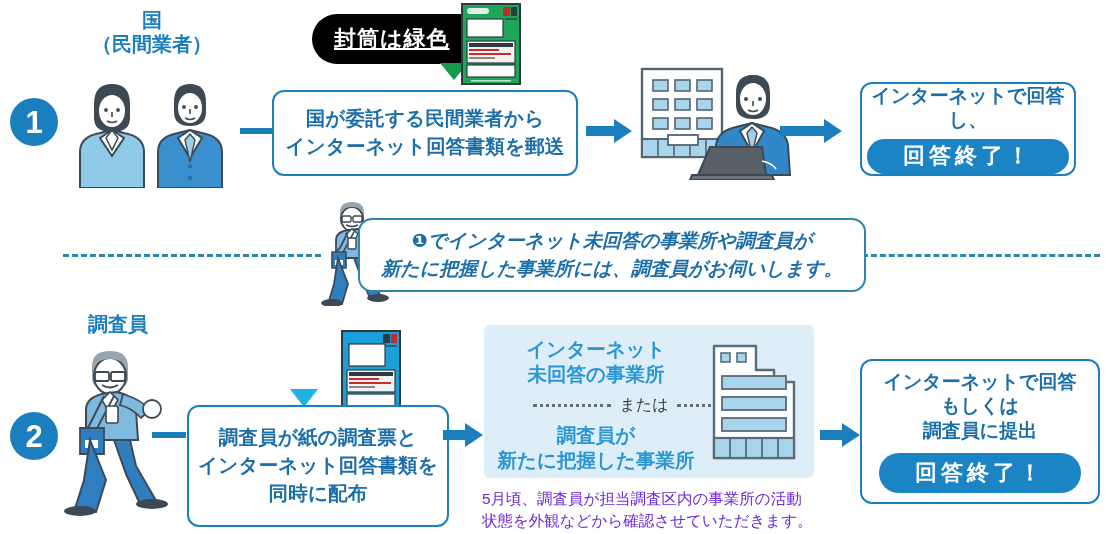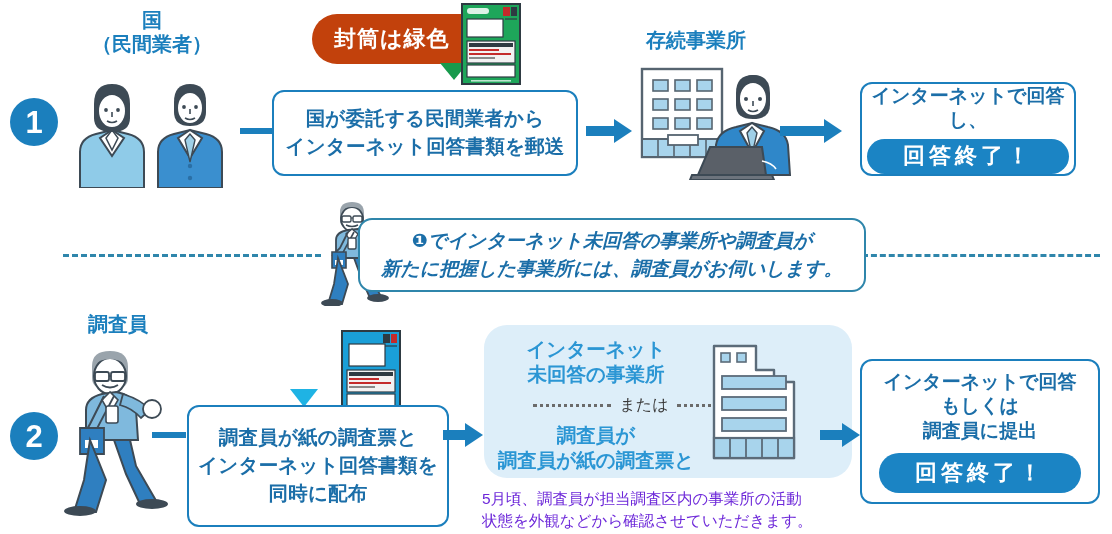--- a/index.html
+++ b/index.html
@@ -202,21 +202,21 @@
       <path d="M104 24 Q104 6 120 6 Q136 6 136 24 L136 34 Q136 48 120 48 Q104 48 104 34 Z" fill="#3d4a55"></path>
       <ellipse cx="120" cy="30" rx="13" ry="16" fill="#ffffff" stroke="#3d4a55" stroke-width="2"></ellipse>
       <path d="M106 20 Q110 7 120 7 Q131 7 134 20 Q128 13 120 13 Q111 13 106 20 Z" fill="#3d4a55"></path>
       <circle cx="114" cy="29" r="1.9" fill="#3d4a55"></circle>
       <circle cx="126" cy="29" r="1.9" fill="#3d4a55"></circle>
       <path d="M120 31 L120 36" stroke="#3d4a55" stroke-width="1.6" fill="none"></path>
       <path d="M115 40 Q120 43 125 40" stroke="#3d4a55" stroke-width="1.6" fill="none"></path>
     </svg>
   </div>
 
-  <div class="abs env-pill" style="left:312px; top:14px; width:176px; height:50px; background:#c2410c;">
+  <div class="abs env-pill" style="left:312px; top:14px; width:176px; height:50px; background:#000000;text-decoration:underline;">
     <span>封筒は緑色</span>
   </div>
   <div class="abs pill-tail" style="left:440px; top:63px; border-top:17px solid #179a4c;"></div>
 
   <div class="abs" style="left:461px; top:3px;">
     <svg width="60" height="82" viewBox="0 0 60 82">
       <rect x="1" y="1" width="58" height="80" fill="#1ea65a" stroke="#2e3a42" stroke-width="2"></rect>
       <rect x="6" y="5" width="22" height="6" rx="3" fill="#ffffff" opacity="0.85"></rect>
       <rect x="42" y="4" width="7" height="9" fill="#c42b2b"></rect>
       <rect x="50" y="4" width="6" height="9" fill="#2e3a42"></rect>
@@ -239,21 +239,20 @@
 インターネット回答書類を郵送</div>
   </div>
 
   <div class="abs" style="left:586px; top:118px;">
     <svg width="46" height="26" viewBox="0 0 46 26">
       <rect x="0" y="8" width="30" height="10" fill="#1b7fbd"></rect>
       <path d="M28 1 L46 13 L28 25 Z" fill="#1b7fbd"></path>
     </svg>
   </div>
 
-  <div class="abs caption" style="left:608px; top:28px; width:176px;">存続事業所</div>
 
   <div class="abs" style="left:636px; top:65px;">
     <svg width="180" height="115" viewBox="0 0 180 115">
       <rect x="6" y="4" width="80" height="88" fill="#ffffff" stroke="#566470" stroke-width="2.4"></rect>
       <rect x="17" y="15" width="15" height="11" fill="#a8d4ec" stroke="#566470" stroke-width="1.6"></rect>
       <rect x="39" y="15" width="15" height="11" fill="#a8d4ec" stroke="#566470" stroke-width="1.6"></rect>
       <rect x="61" y="15" width="15" height="11" fill="#a8d4ec" stroke="#566470" stroke-width="1.6"></rect>
       <rect x="17" y="34" width="15" height="11" fill="#a8d4ec" stroke="#566470" stroke-width="1.6"></rect>
       <rect x="39" y="34" width="15" height="11" fill="#a8d4ec" stroke="#566470" stroke-width="1.6"></rect>
       <rect x="61" y="34" width="15" height="11" fill="#a8d4ec" stroke="#566470" stroke-width="1.6"></rect>
@@ -386,30 +385,30 @@
 同時に配布</div>
   </div>
 
   <div class="abs" style="left:443px; top:422px;">
     <svg width="40" height="26" viewBox="0 0 40 26">
       <rect x="0" y="8" width="24" height="10" fill="#1b7fbd"></rect>
       <path d="M22 1 L40 13 L22 25 Z" fill="#1b7fbd"></path>
     </svg>
   </div>
 
-  <div class="abs light-panel" style="left:484px; top:325px; width:368px; height:153px;border-radius:23px;">
+  <div class="abs light-panel" style="left:484px; top:325px; width:330px; height:153px;">
     <div class="panel-head" style="margin-top:12px; width:224px;">インターネット
 未回答の事業所</div>
     <div class="panel-or" style="width:224px; margin-top:7px;">
       <span class="dots"></span>
       <span>または</span>
       <span class="dots"></span>
     </div>
     <div class="panel-head" style="margin-top:7px; width:224px;">調査員が
-調査員が紙の調査票と</div>
+新たに把握した事業所</div>
   </div>
 
   <div class="abs" style="left:712px; top:344px;">
     <svg width="84" height="116" viewBox="0 0 84 116">
       <path d="M2 26 L2 114 L82 114 L82 38 L62 38 L62 26 L44 26 L44 2 L2 2 Z" fill="#ffffff" stroke="#5b6b79" stroke-width="2.4" stroke-linejoin="round"></path>
       <rect x="9" y="9" width="9" height="9" fill="#a8d4ec" stroke="#5b6b79" stroke-width="1.6"></rect>
       <rect x="25" y="9" width="9" height="9" fill="#a8d4ec" stroke="#5b6b79" stroke-width="1.6"></rect>
       <rect x="10" y="32" width="64" height="13" fill="#a8d4ec" stroke="#5b6b79" stroke-width="1.8"></rect>
       <rect x="10" y="53" width="64" height="13" fill="#a8d4ec" stroke="#5b6b79" stroke-width="1.8"></rect>
       <rect x="10" y="74" width="64" height="13" fill="#a8d4ec" stroke="#5b6b79" stroke-width="1.8"></rect>

